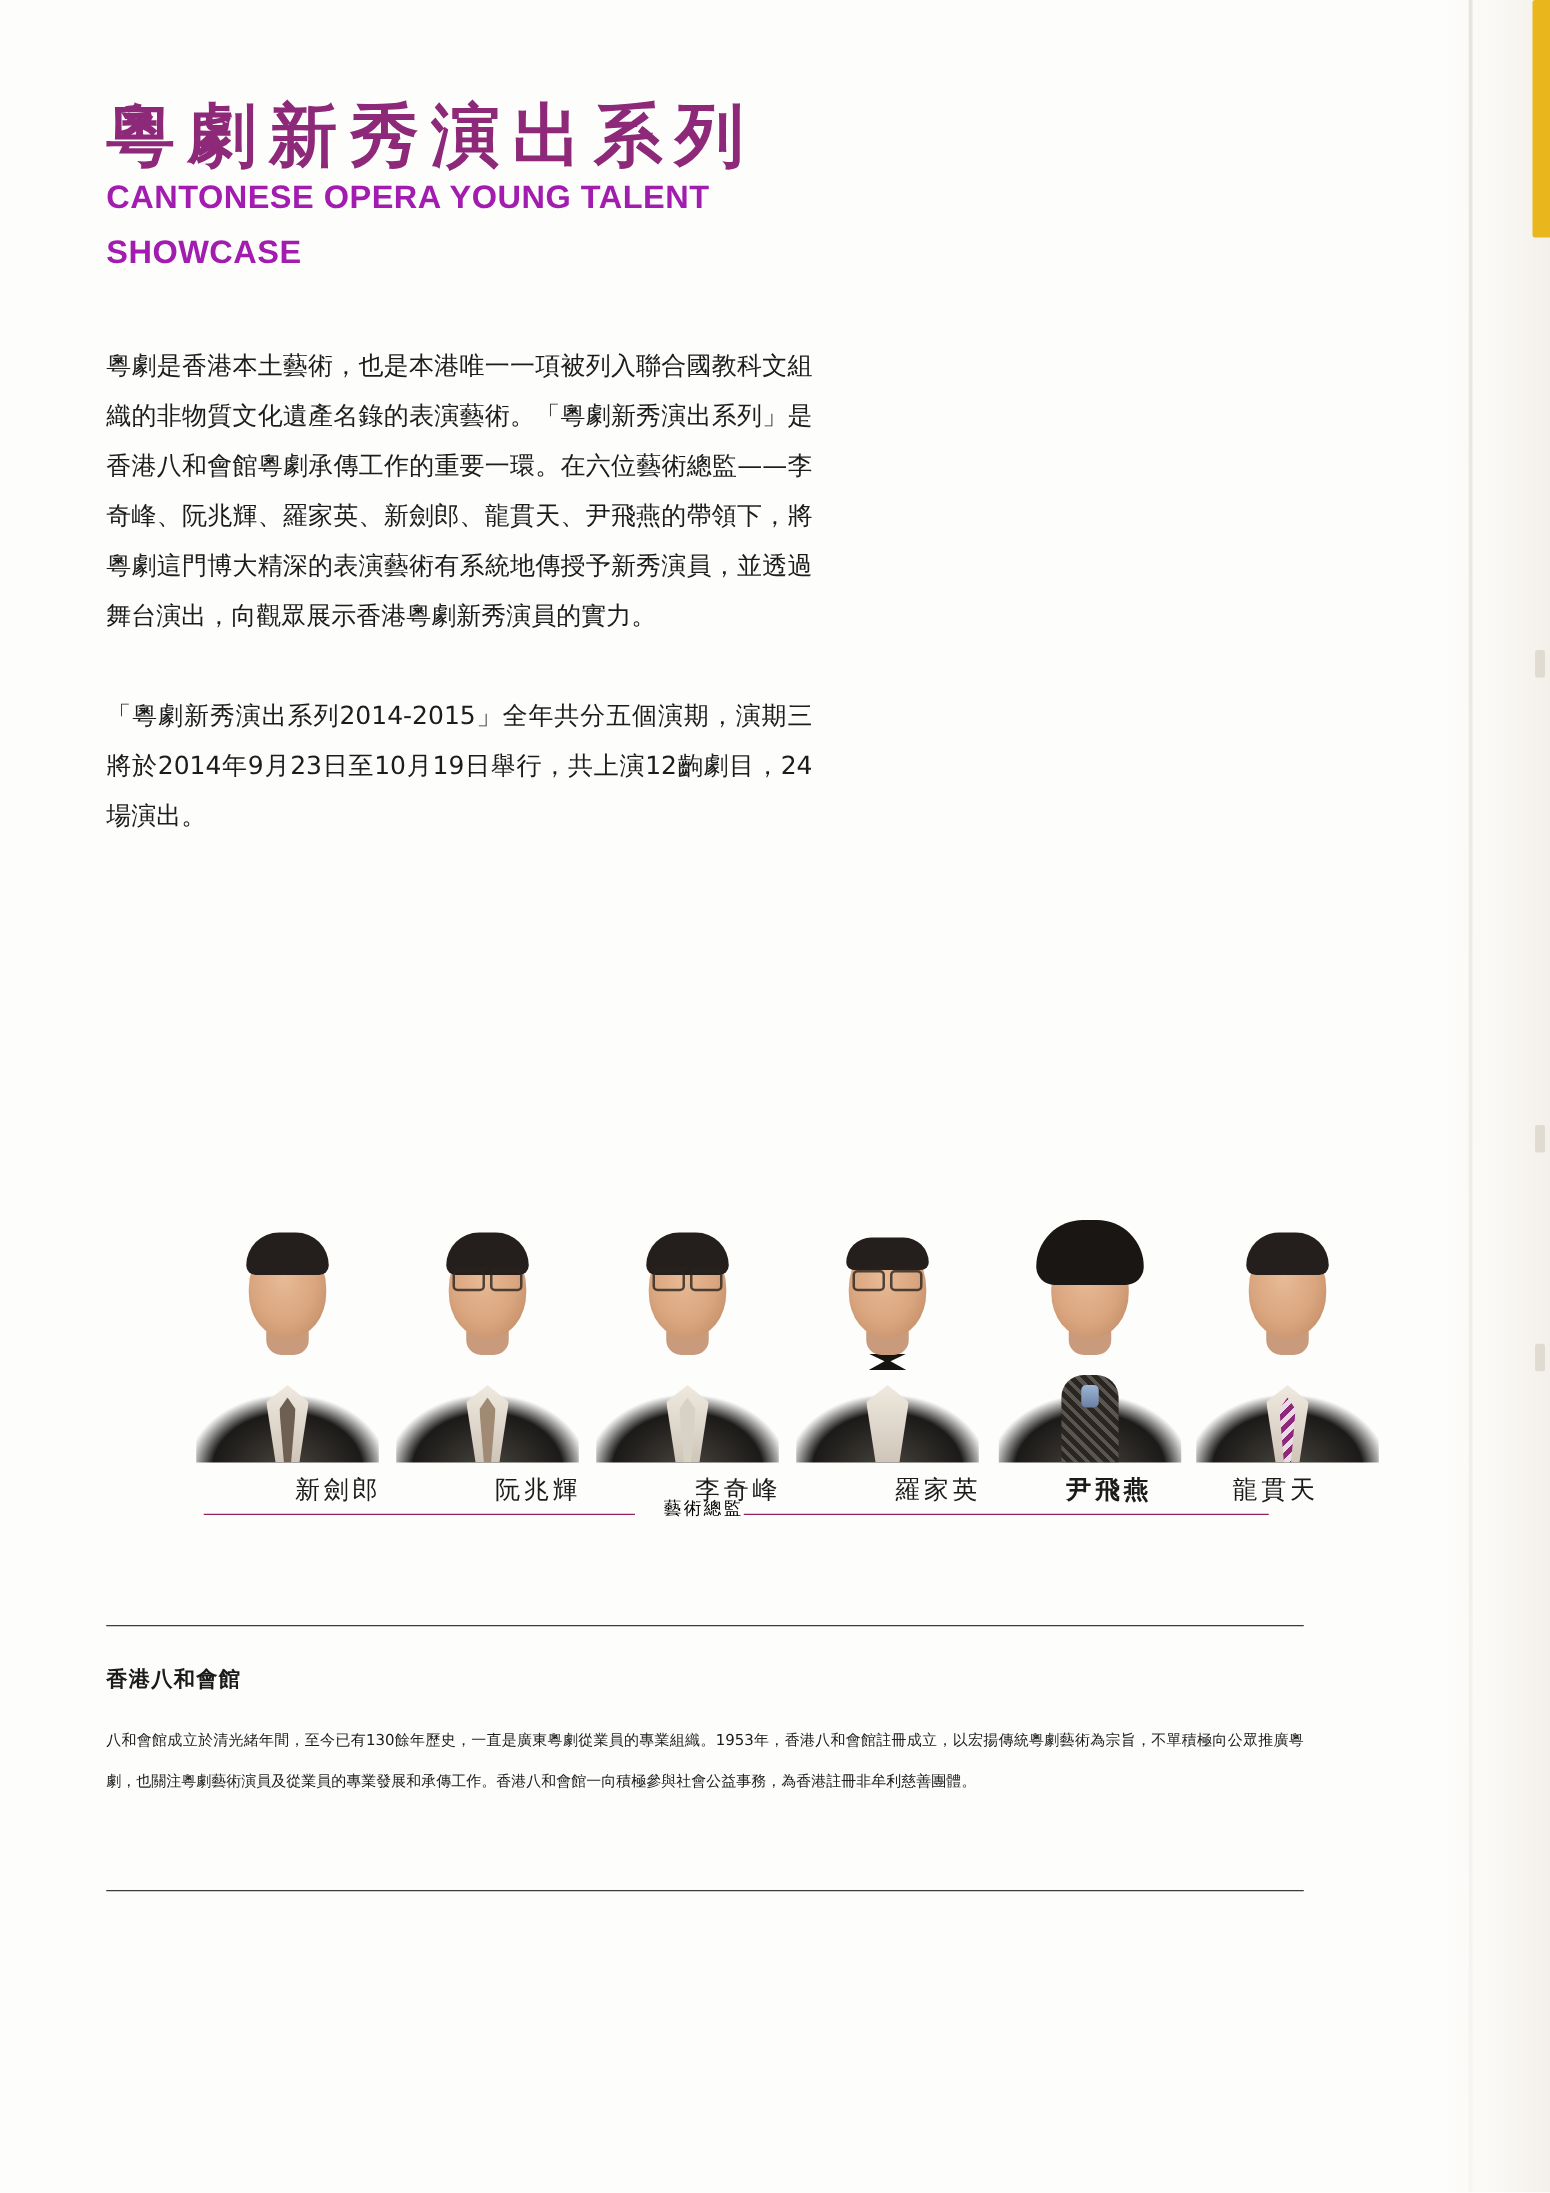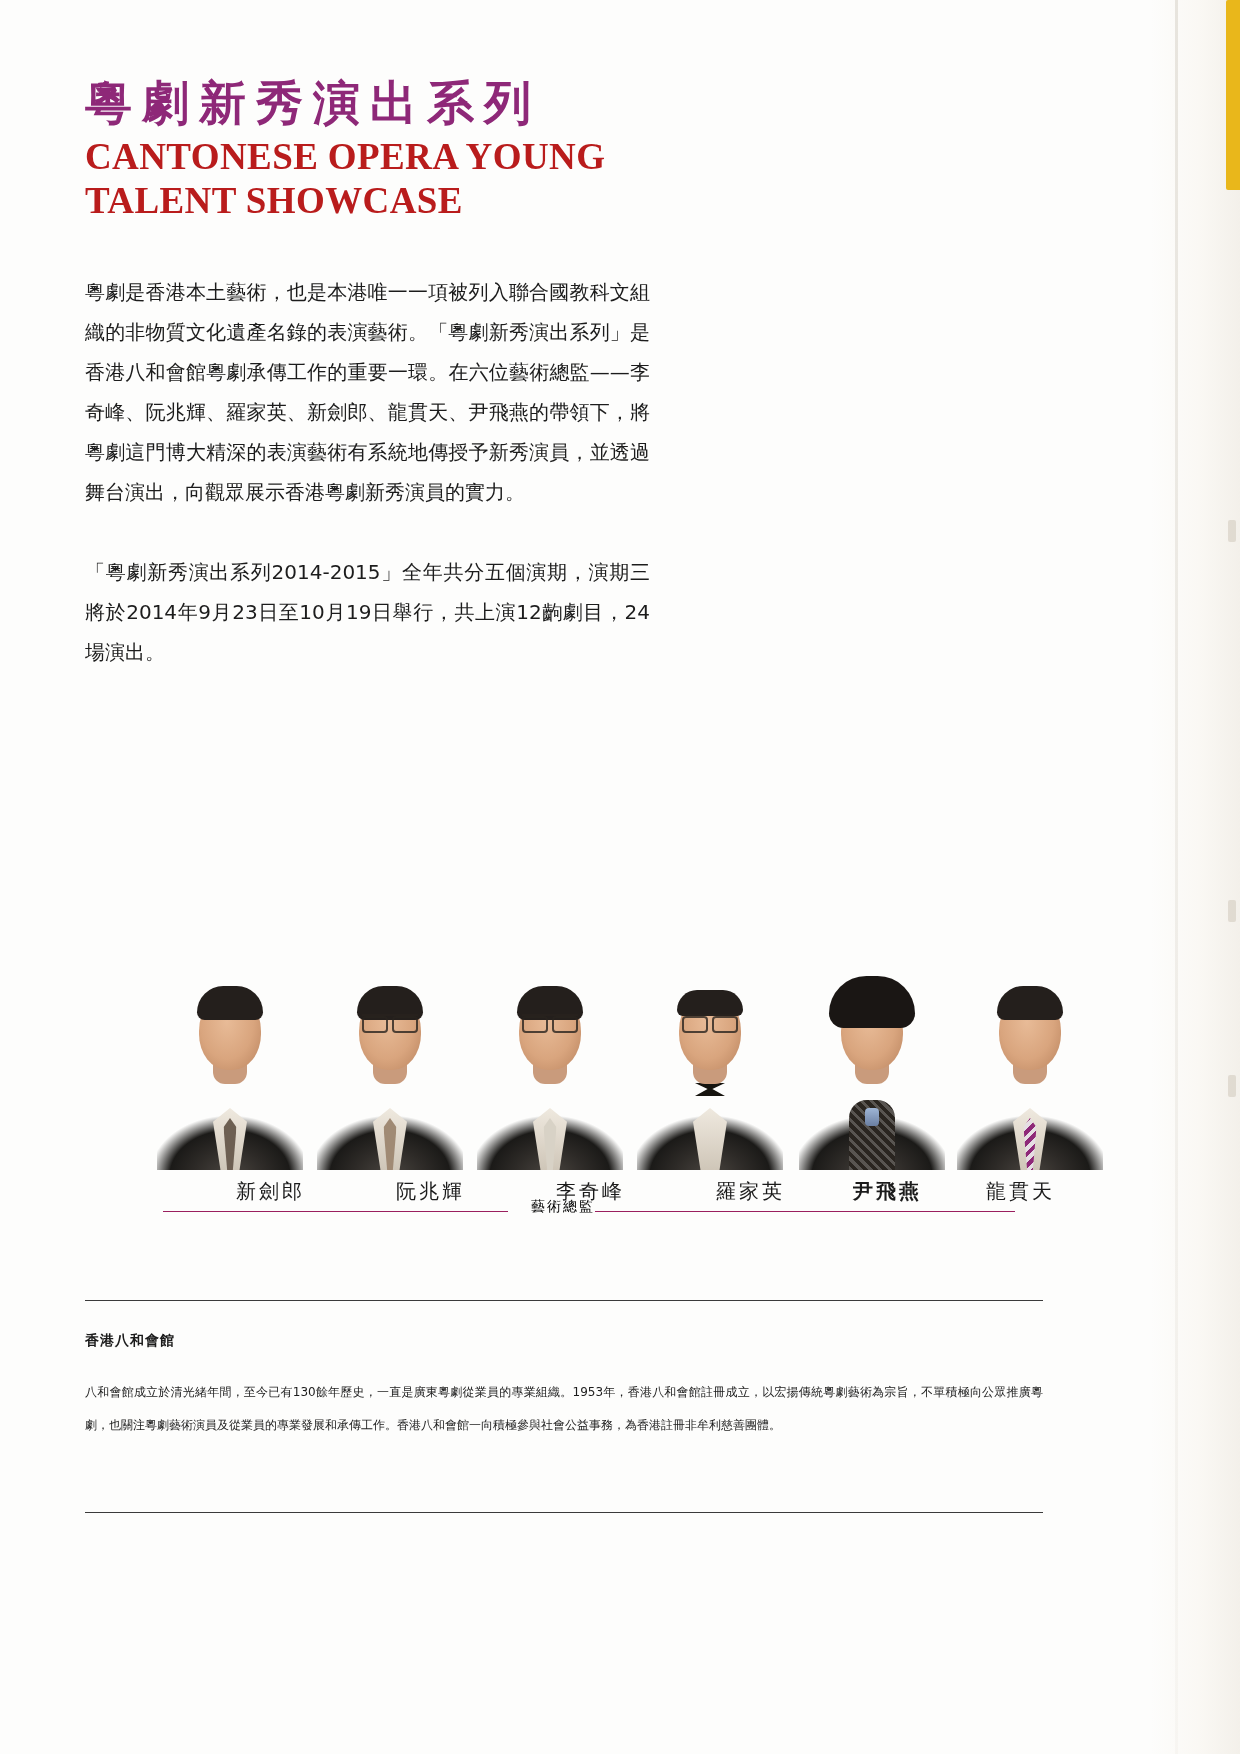--- a/index.html
+++ b/index.html
@@ -67,35 +67,35 @@
     width: 960px;
     height: 100%;
   }
 
   
   .title-zh {
     position: absolute;
     top: 72px;
     left: 0;
     font-family: "DejaVu Sans", sans-serif;
-    font-size: 47px;
+    font-size: 55px;
     font-weight: bold;
     color: #8e2878;
     letter-spacing: 10px;
     white-space: nowrap;
   }
   .title-en {
     position: absolute;
     top: 135px;
     left: 0;
     width: 600px;
-    font-family: Liberation Serif, serif;
-    font-size: 37px;
+    font-family: Liberation Sans, sans-serif;
+    font-size: 26px;
     font-weight: bold;
-    color: #b91c1c;
+    color: #a21caf;
     letter-spacing: 0.4px;
     line-height: 44px;
   }
 
   
   .para {
     position: absolute;
     left: 0;
     width: 565px;
     font-family: "DejaVu Sans", sans-serif;
@@ -315,21 +315,21 @@
     top: 1512px;
     width: 958px;
     height: 1px;
     background: #3b3b3b;
   }
   .footer-heading {
     position: absolute;
     left: 0;
     top: 1332px;
     font-family: "DejaVu Sans", sans-serif;
-    font-size: 14px;
+    font-size: 17px;
     font-weight: bold;
     color: #1b1b1b;
     letter-spacing: 1px;
   }
   .footer-body {
     position: absolute;
     left: 0;
     top: 1376px;
     width: 958px;
     font-family: "DejaVu Sans", sans-serif;

